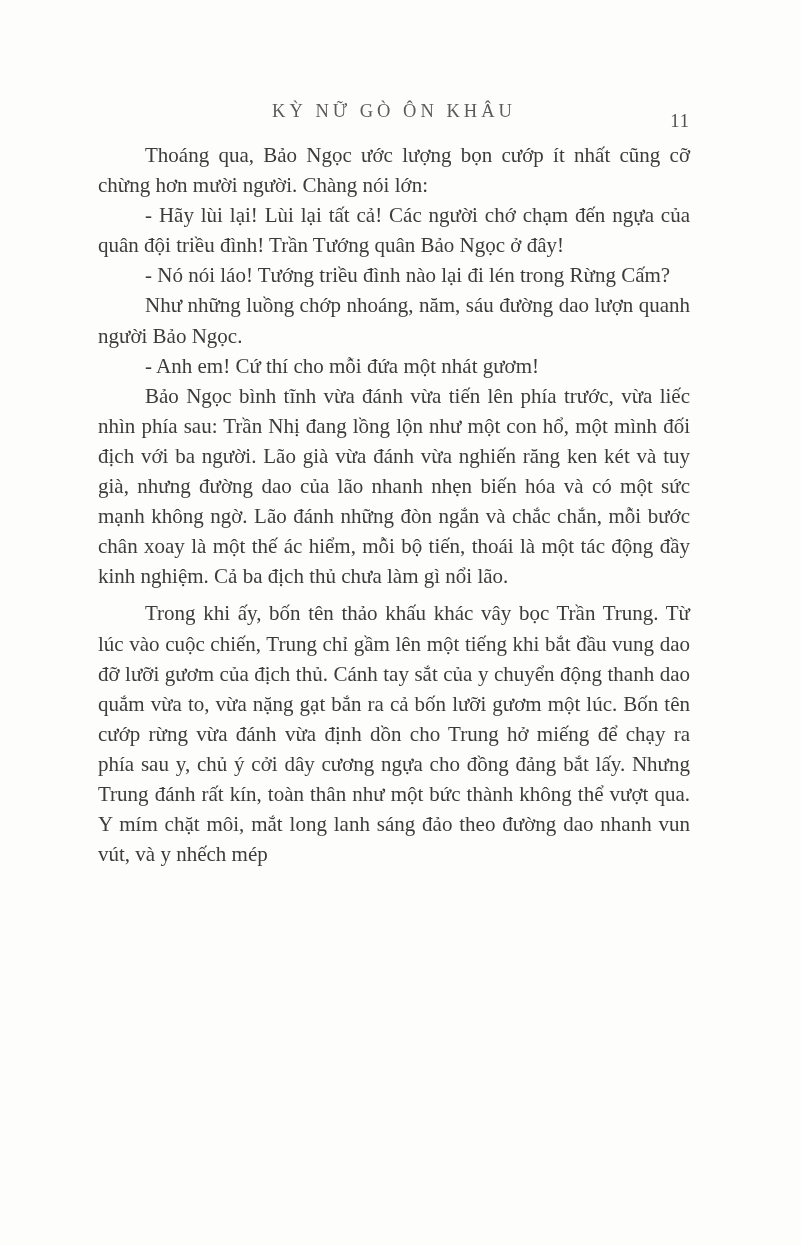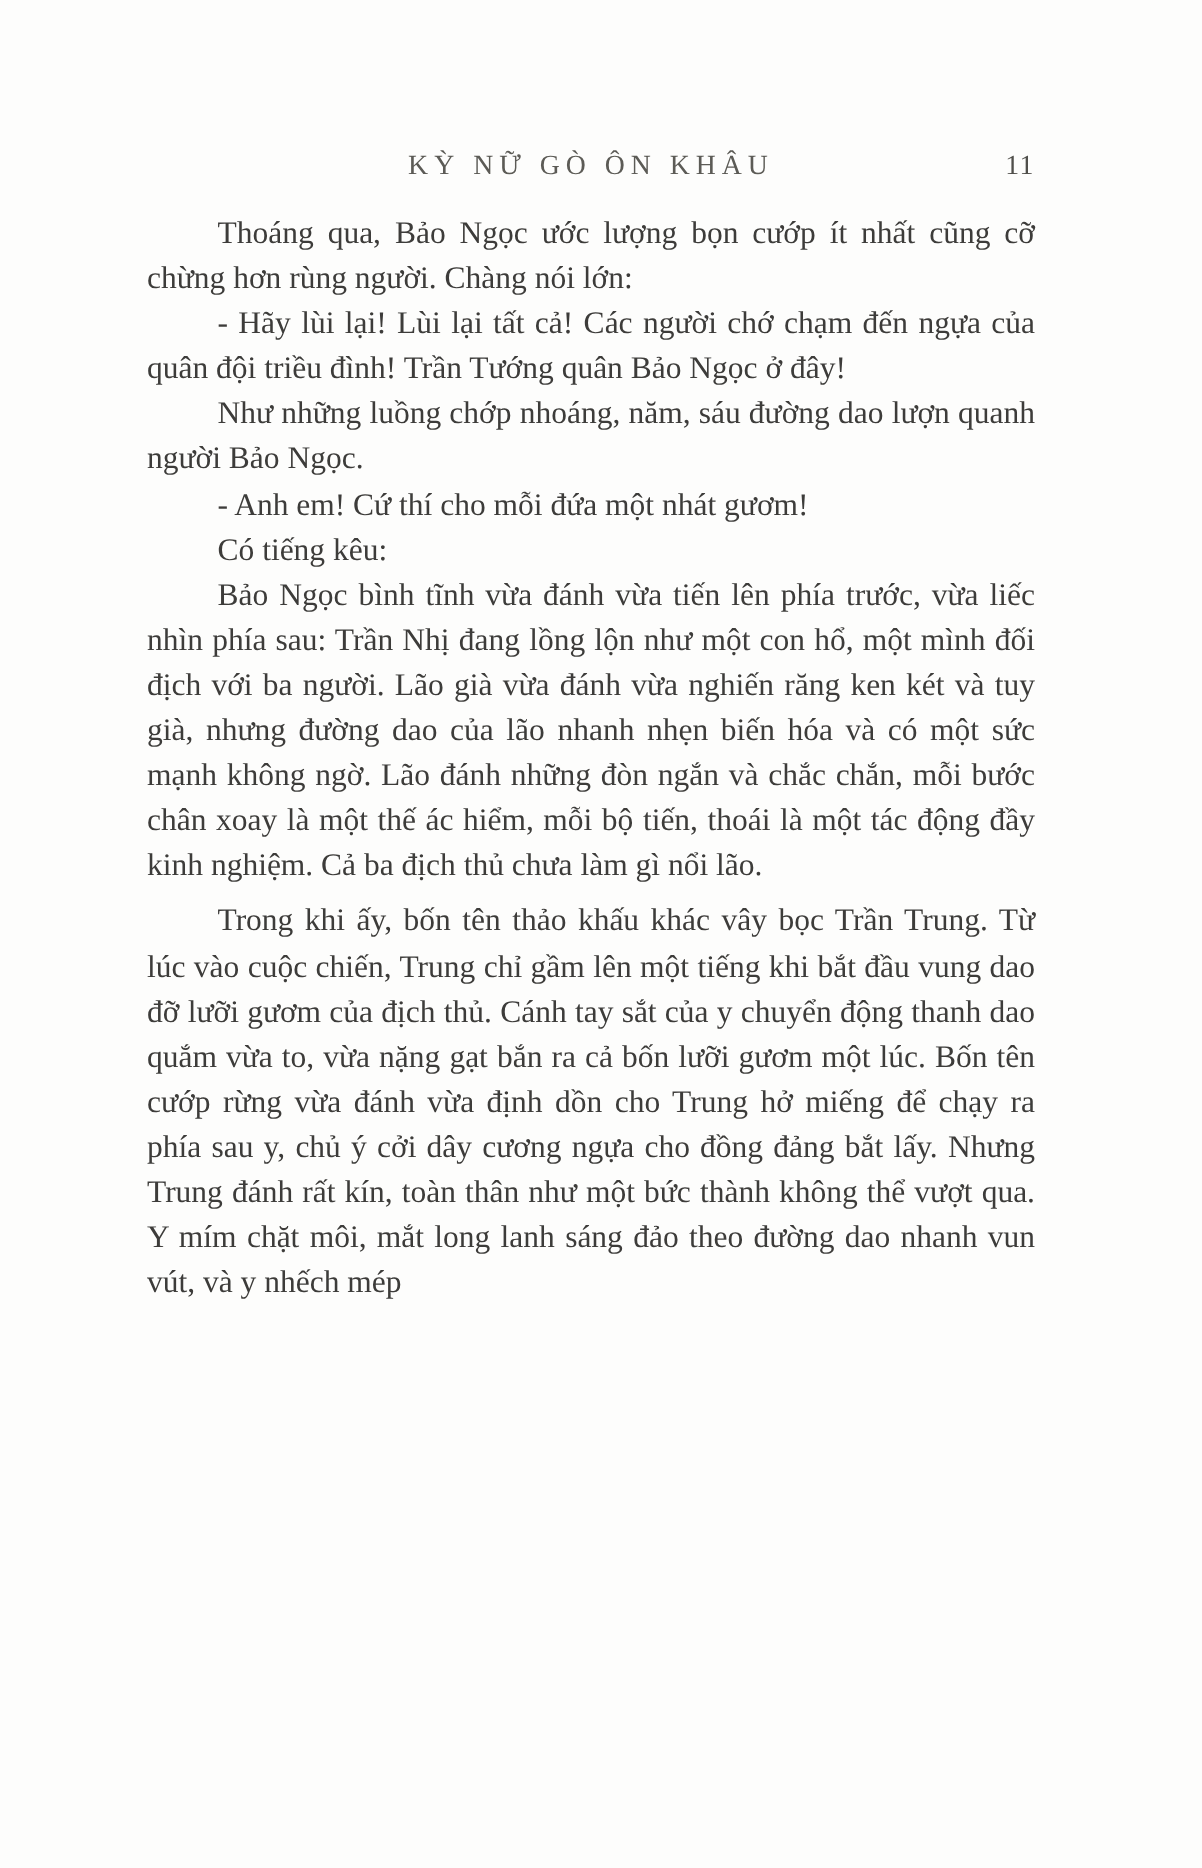--- a/index.html
+++ b/index.html
@@ -27,21 +27,21 @@
   .running-title {
     text-align: center;
     font-size: 18.5px;
     letter-spacing: 4px;
     color: #5c5b56;
     white-space: nowrap;
   }
   .page-number {
     position: absolute;
     right: 0;
-    top: 0;
+    top: 10px;
     font-size: 18.5px;
     letter-spacing: 1px;
     color: #504f4b;
   }
   .body-text {
     position: absolute;
     top: 140px;
     left: 98px;
     width: 592px;
     font-size: 21px;
@@ -62,22 +62,22 @@
 <body>
 
 <div class="page">
 
   <header class="page-header">
     <div class="running-title">KỲ NỮ GÒ ÔN KHÂU</div>
     <div class="page-number">11</div>
   </header>
 
   <main class="body-text">
-    <p>Thoáng qua, Bảo Ngọc ước lượng bọn cướp ít nhất cũng cỡ chừng hơn rùng người. Chàng nói lớn:</p>
+    <p>Thoáng qua, Bảo Ngọc ước lượng bọn cướp ít nhất cũng cỡ chừng hơn mười người. Chàng nói lớn:</p>
     <p>- Hãy lùi lại! Lùi lại tất cả! Các người chớ chạm đến ngựa của quân đội triều đình! Trần Tướng quân Bảo Ngọc ở đây!</p>
+    <p>- Nó nói láo! Tướng triều đình nào lại đi lén trong Rừng Cấm?</p>
     <p>Như những luồng chớp nhoáng, năm, sáu đường dao lượn quanh người Bảo Ngọc.</p>
     <p>- Anh em! Cứ thí cho mỗi đứa một nhát gươm!</p>
-    <p>Có tiếng kêu:</p>
     <p>Bảo Ngọc bình tĩnh vừa đánh vừa tiến lên phía trước, vừa liếc nhìn phía sau: Trần Nhị đang lồng lộn như một con hổ, một mình đối địch với ba người. Lão già vừa đánh vừa nghiến răng ken két và tuy già, nhưng đường dao của lão nhanh nhẹn biến hóa và có một sức mạnh không ngờ. Lão đánh những đòn ngắn và chắc chắn, mỗi bước chân xoay là một thế ác hiểm, mỗi bộ tiến, thoái là một tác động đầy kinh nghiệm. Cả ba địch thủ chưa làm gì nổi lão.</p>
     <p class="new-section">Trong khi ấy, bốn tên thảo khấu khác vây bọc Trần Trung. Từ lúc vào cuộc chiến, Trung chỉ gầm lên một tiếng khi bắt đầu vung dao đỡ lưỡi gươm của địch thủ. Cánh tay sắt của y chuyển động thanh dao quắm vừa to, vừa nặng gạt bắn ra cả bốn lưỡi gươm một lúc. Bốn tên cướp rừng vừa đánh vừa định dồn cho Trung hở miếng để chạy ra phía sau y, chủ ý cởi dây cương ngựa cho đồng đảng bắt lấy. Nhưng Trung đánh rất kín, toàn thân như một bức thành không thể vượt qua. Y mím chặt môi, mắt long lanh sáng đảo theo đường dao nhanh vun vút, và y nhếch mép</p>
   </main>
 
 </div>
 
 </body></html>

